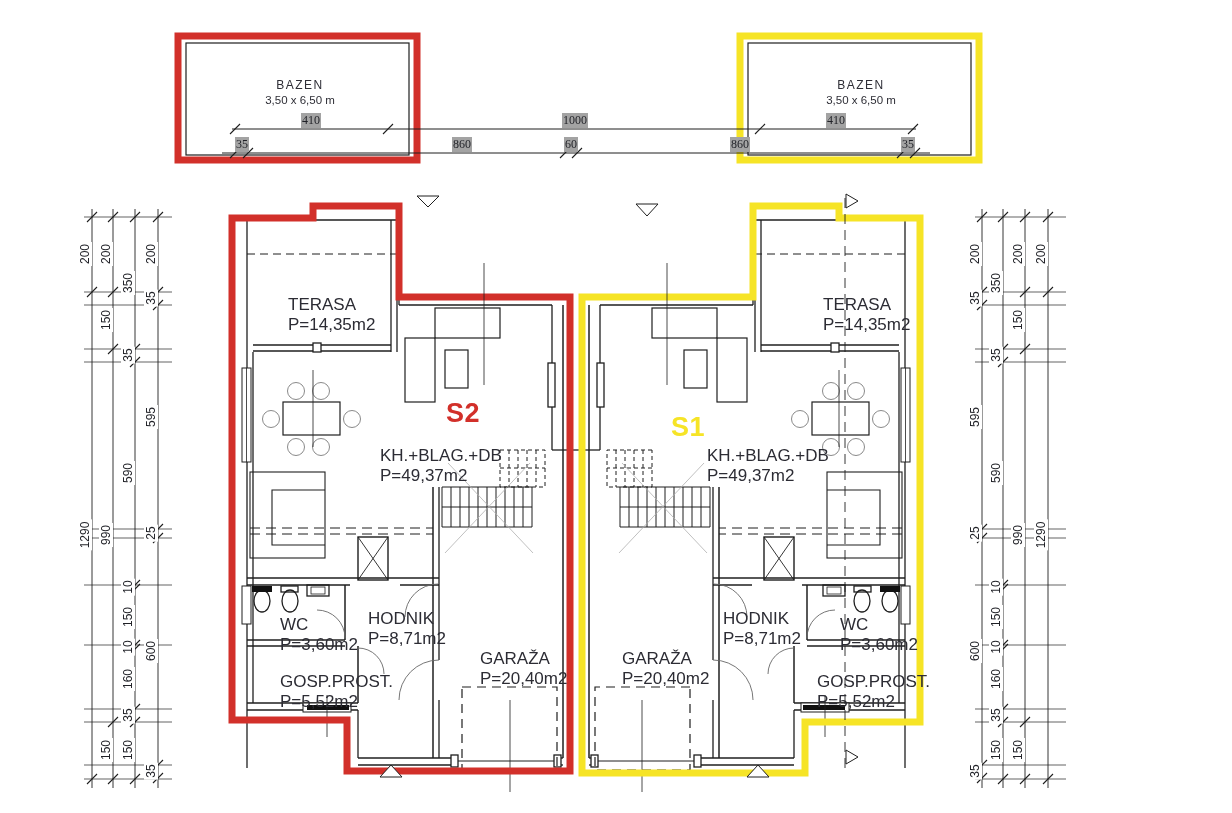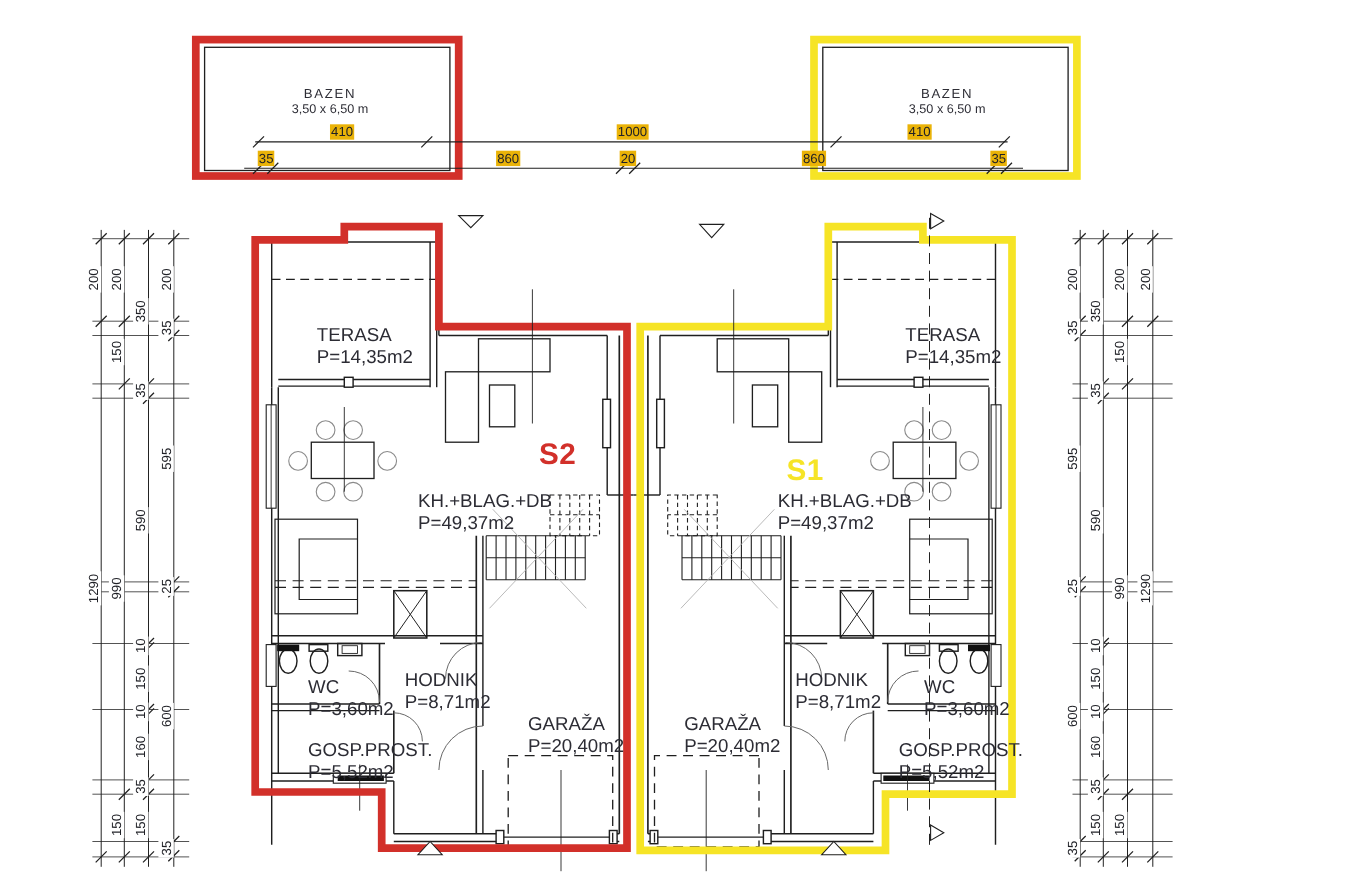--- a/index.html
+++ b/index.html
@@ -4,25 +4,25 @@
 <style>
   html,body{margin:0;padding:0;background:#ffffff;}
   .canvas{position:relative;width:1068px;height:813px;background:#fff;overflow:hidden;
           font-family:"Liberation Sans",sans-serif;}
   svg.plan{position:absolute;left:0;top:0;}
   .pool-label{position:absolute;width:180px;text-align:center;color:#2e2e36;}
   .pool-name{font-size:12px;letter-spacing:1.5px;}
   .pool-size{font-size:11.5px;margin-top:2px;}
   .pool-left{left:210px;top:78px;}
   .pool-right{left:771px;top:78px;}
-  .unit-label{position:absolute;font-weight:bold;font-size:27px;letter-spacing:0.5px;margin-left:44px;}
+  .unit-label{position:absolute;font-weight:bold;font-size:27px;letter-spacing:0.5px;}
   .unit-s2{left:446px;top:398px;}
   .unit-s1{left:671px;top:412px;}
   .room-label{position:absolute;font-size:17px;line-height:1.15;color:#2c2c34;white-space:pre;}
-  .dim-h{position:absolute;transform:translateX(-50%);font-size:12px;color:#1f2026;background:#eab308;padding:0 1px;}
+  .dim-h{position:absolute;transform:translateX(-50%);font-size:12px;color:#1f2026;background:#a3a3a3;padding:0 1px;font-family:Liberation Serif, serif;}
   .dim-v{position:absolute;transform:translate(-50%,-50%) rotate(-90deg);font-size:12px;color:#1f2026;background:#fff;padding:0 2px;white-space:nowrap;}
 </style>
 </head>
 <body>
 
 <div class="canvas">
 
   <svg class="plan" width="1232" height="813" viewBox="0 0 1232 813">
 
     <g fill="none">
@@ -282,21 +282,21 @@
     <div class="pool-size">3,50 x 6,50 m</div>
   </div>
   <div class="unit-label unit-s2" style="color: rgb(210, 48, 42);">S2</div>
   <div class="unit-label unit-s1" style="color: rgb(246, 228, 38);">S1</div>
 
 <div class="dim-h" style="left: 311px; top: 113px;">410</div>
     <div class="dim-h" style="left: 575px; top: 113px;">1000</div>
     <div class="dim-h" style="left: 836px; top: 113px;">410</div>
     <div class="dim-h" style="left: 242px; top: 137px;">35</div>
     <div class="dim-h" style="left: 462px; top: 137px;">860</div>
-    <div class="dim-h" style="left: 571px; top: 137px;">20</div>
+    <div class="dim-h" style="left: 571px; top: 137px;">60</div>
     <div class="dim-h" style="left: 740px; top: 137px;">860</div>
     <div class="dim-h" style="left: 908px; top: 137px;">35</div>
     <div class="dim-v" style="left: 85px; top: 254px;">200</div>
     <div class="dim-v" style="left: 85px; top: 535px;">1290</div>
     <div class="dim-v" style="left: 106px; top: 254px;">200</div>
     <div class="dim-v" style="left: 106px; top: 320px;">150</div>
     <div class="dim-v" style="left: 106px; top: 535px;">990</div>
     <div class="dim-v" style="left: 106px; top: 750px;">150</div>
     <div class="dim-v" style="left: 128px; top: 283px;">350</div>
     <div class="dim-v" style="left: 128px; top: 355px;">35</div>

